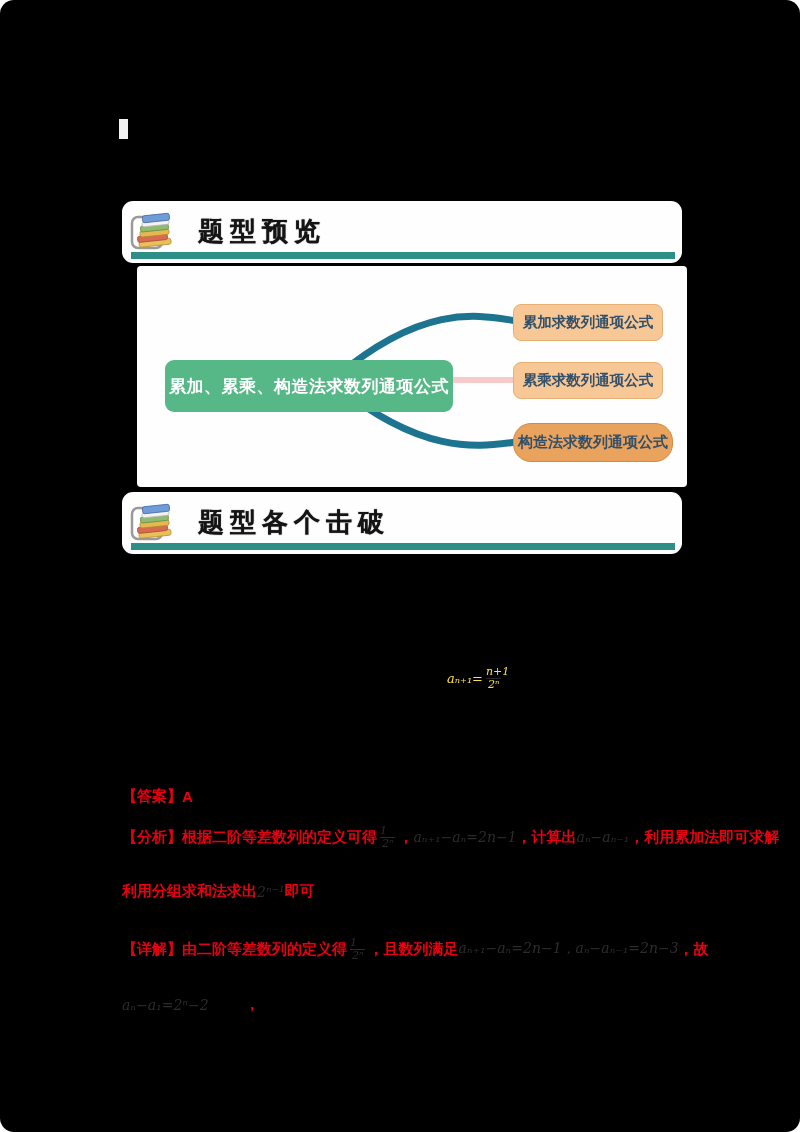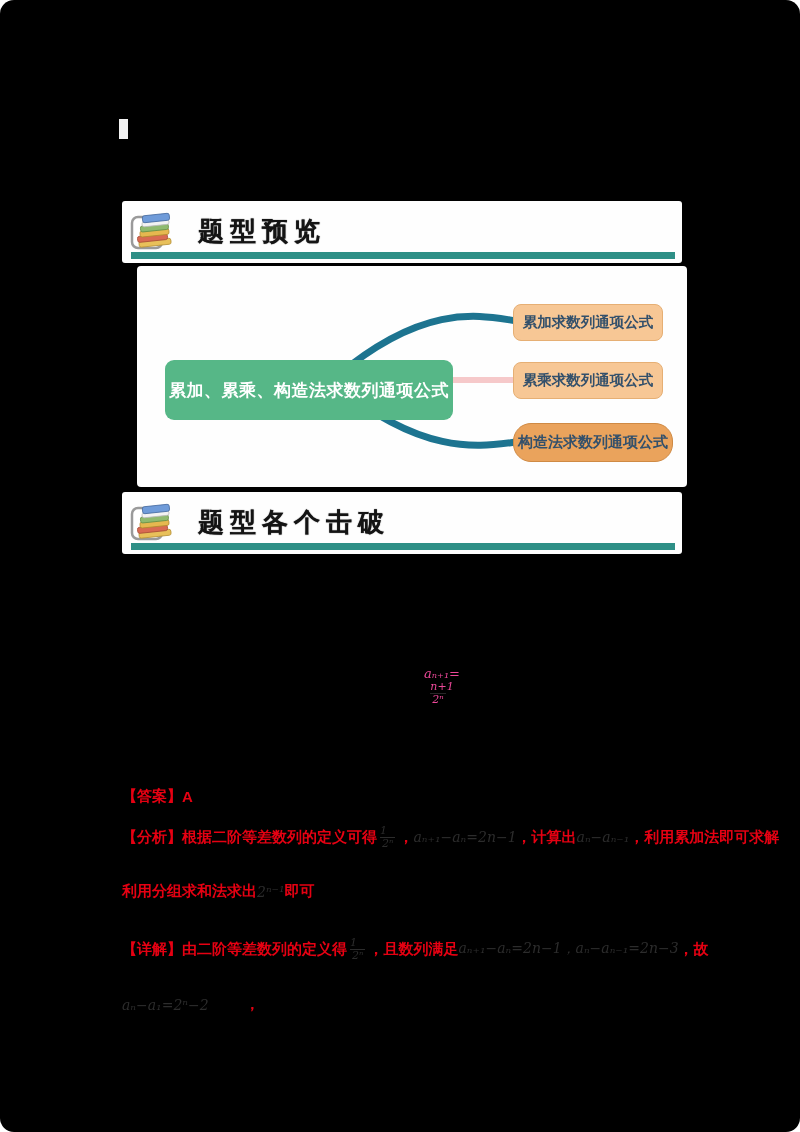--- a/index.html
+++ b/index.html
@@ -4,58 +4,58 @@
 <style>
   html,body{margin:0;padding:0;background:#ffffff;}
   .page{
     position:relative;width:800px;height:1132px;background:#000000;
     border-radius:14px;overflow:hidden;
     font-family:"Liberation Sans",sans-serif;
   }
   .cursor-artifact{position:absolute;left:119px;top:119px;width:9px;height:20px;background:#f2f2f2;}
 
   
-  .band{position:absolute;left:122px;width:560px;height:62px;background:#fefefe;border-radius:3px;}
+  .band{position:absolute;left:122px;width:560px;height:62px;background:#fefefe;border-radius:11px;}
   .band .icon-wrap{position:absolute;left:8px;top:8px;width:48px;height:44px;}
   .band .title{
     position:absolute;left:76px;top:13px;
     font-family:"DejaVu Serif",serif;font-weight:bold;font-size:26px;letter-spacing:6px;color:#141414;
     text-shadow:0 0 1px #141414;
   }
   .band .bar{position:absolute;left:9px;right:7px;bottom:4px;height:7px;background:#2e8f86;}
   .band1{top:201px;}
   .band2{top:492px;}
 
   
   .mindmap{position:absolute;left:137px;top:266px;width:550px;height:221px;background:#fefefe;border-radius:4px;}
   .mindmap svg{position:absolute;left:0;top:0;}
   .root-box{
-    position:absolute;left:28px;top:94px;width:288px;height:60px;background:#56b787;border-radius:9px;
+    position:absolute;left:28px;top:94px;width:288px;height:52px;background:#56b787;border-radius:9px;
     display:flex;align-items:center;justify-content:center;
     color:#ffffff;font-weight:bold;font-size:17px;letter-spacing:0.5px;
   }
   .branch{
     position:absolute;left:376px;height:35px;border-radius:8px;border:1px solid;
     display:flex;align-items:center;justify-content:center;
     font-size:14.5px;font-weight:600;color:#33506b;
   }
   .branch.light{background:#f7c795;border-color:#e6af74;}
   .branch.dark{background:#eaa35c;border-color:#cf8a44;border-radius:18px;}
   .b1{top:38px;width:148px;}
   .b2{top:96px;width:148px;}
   .b3{top:157px;width:158px;height:37px;font-size:15px;}
 
   
   .sol-line{position:absolute;left:122px;display:flex;align-items:center;white-space:nowrap;font-size:15px;font-weight:bold;}
   .red{color:#e60012;}
   .math{color:#2c2c2c;font-family:"DejaVu Serif",serif;font-style:italic;font-weight:normal;font-size:14px;}
   .frac{display:inline-flex;flex-direction:column;align-items:flex-start;line-height:1.05;font-size:11px;margin:0 3px;}
   .frac .den{border-top:1px solid #2c2c2c;padding:0 2px;}
-  .center-formula{position:absolute;left:424px;top:666px;display:flex;align-items:center;color:#ec4899;
-    font-family:"DejaVu Serif",serif;font-style:italic;font-size:13px;flex-direction:column;}
+  .center-formula{position:absolute;left:447px;top:666px;display:flex;align-items:center;color:#fde047;
+    font-family:"DejaVu Serif",serif;font-style:italic;font-size:13px;}
   .center-formula .frac{font-size:11px;}
   .center-formula .frac .den{border-top:1px solid #262626;}
 </style>
 </head>
 <body>
 
 <div class="page">
 
   <div class="cursor-artifact"></div>
 

